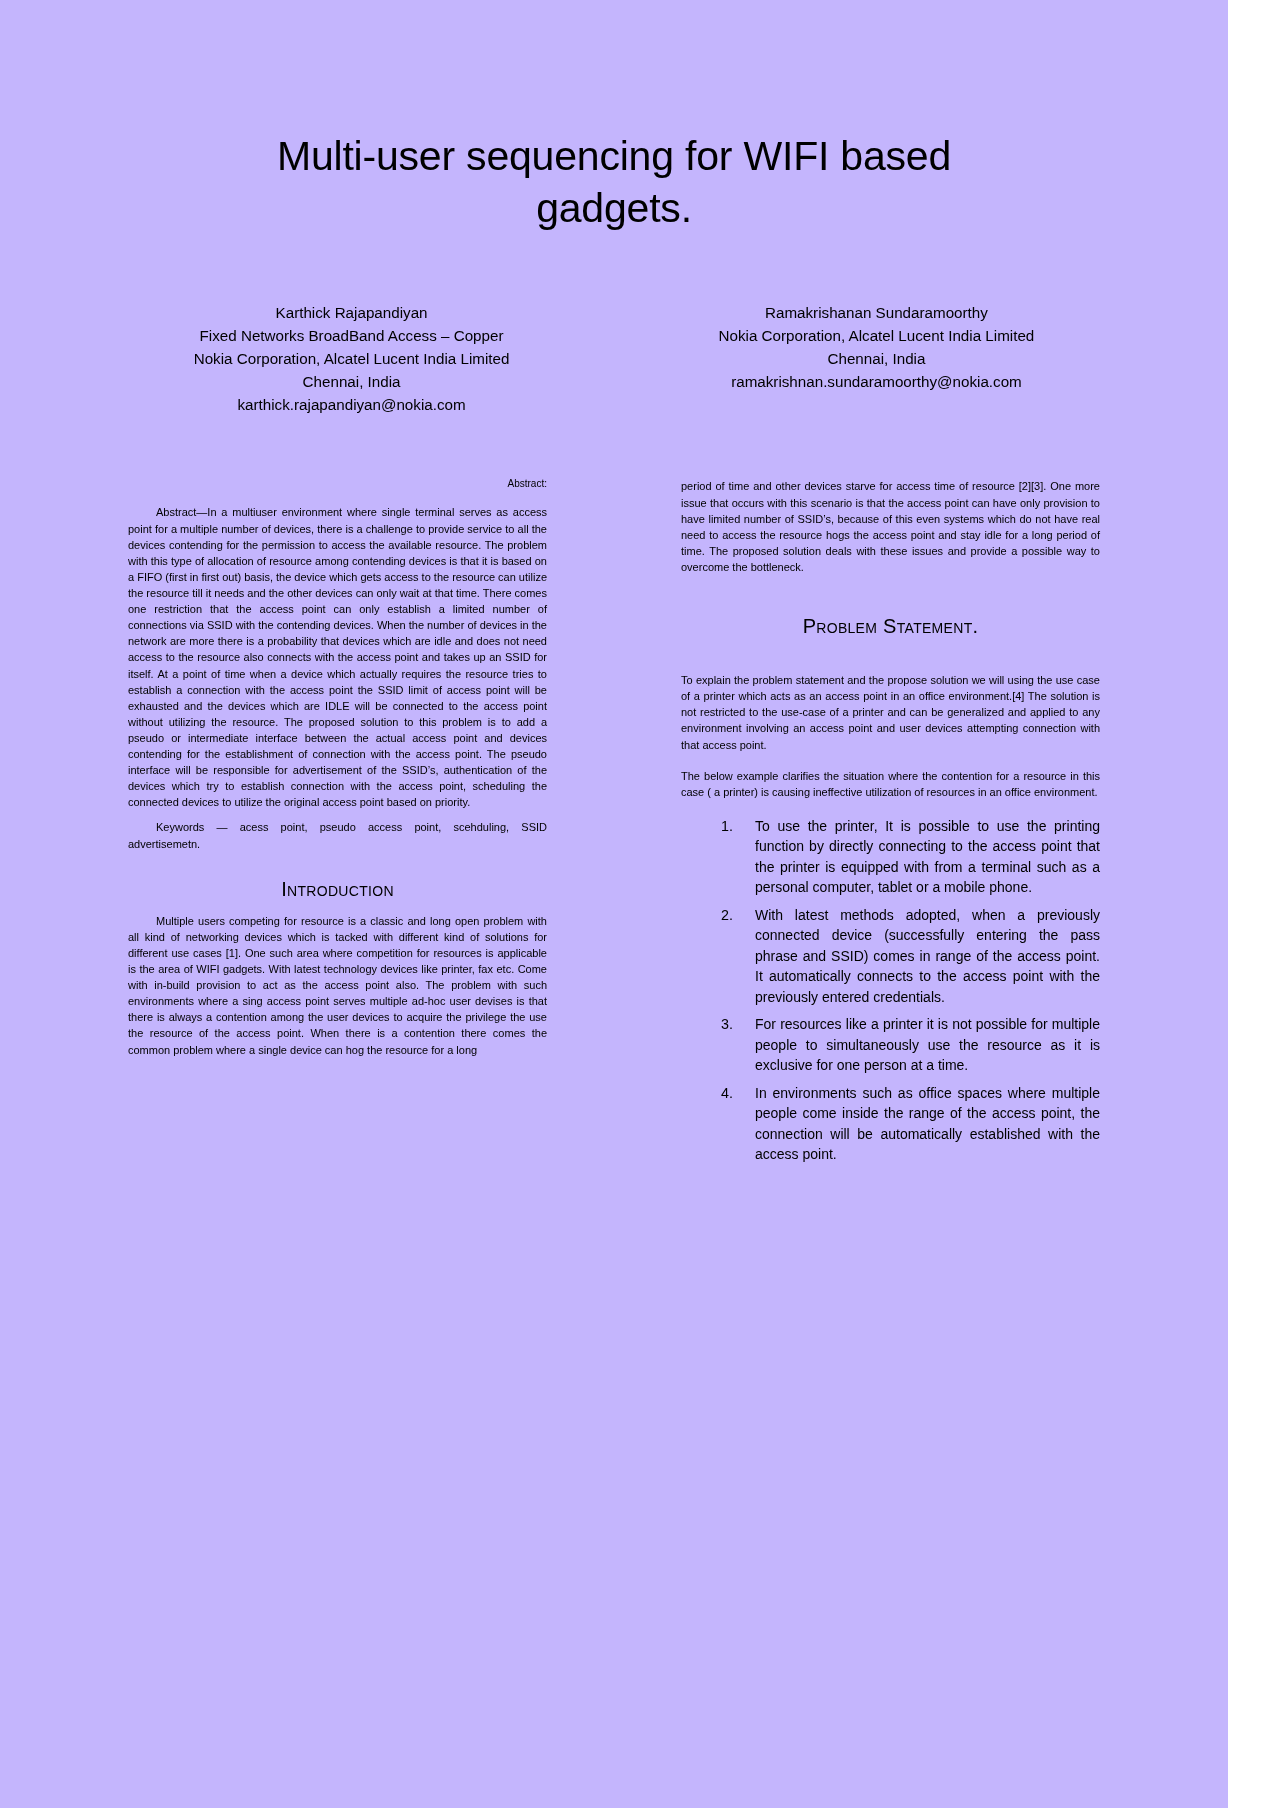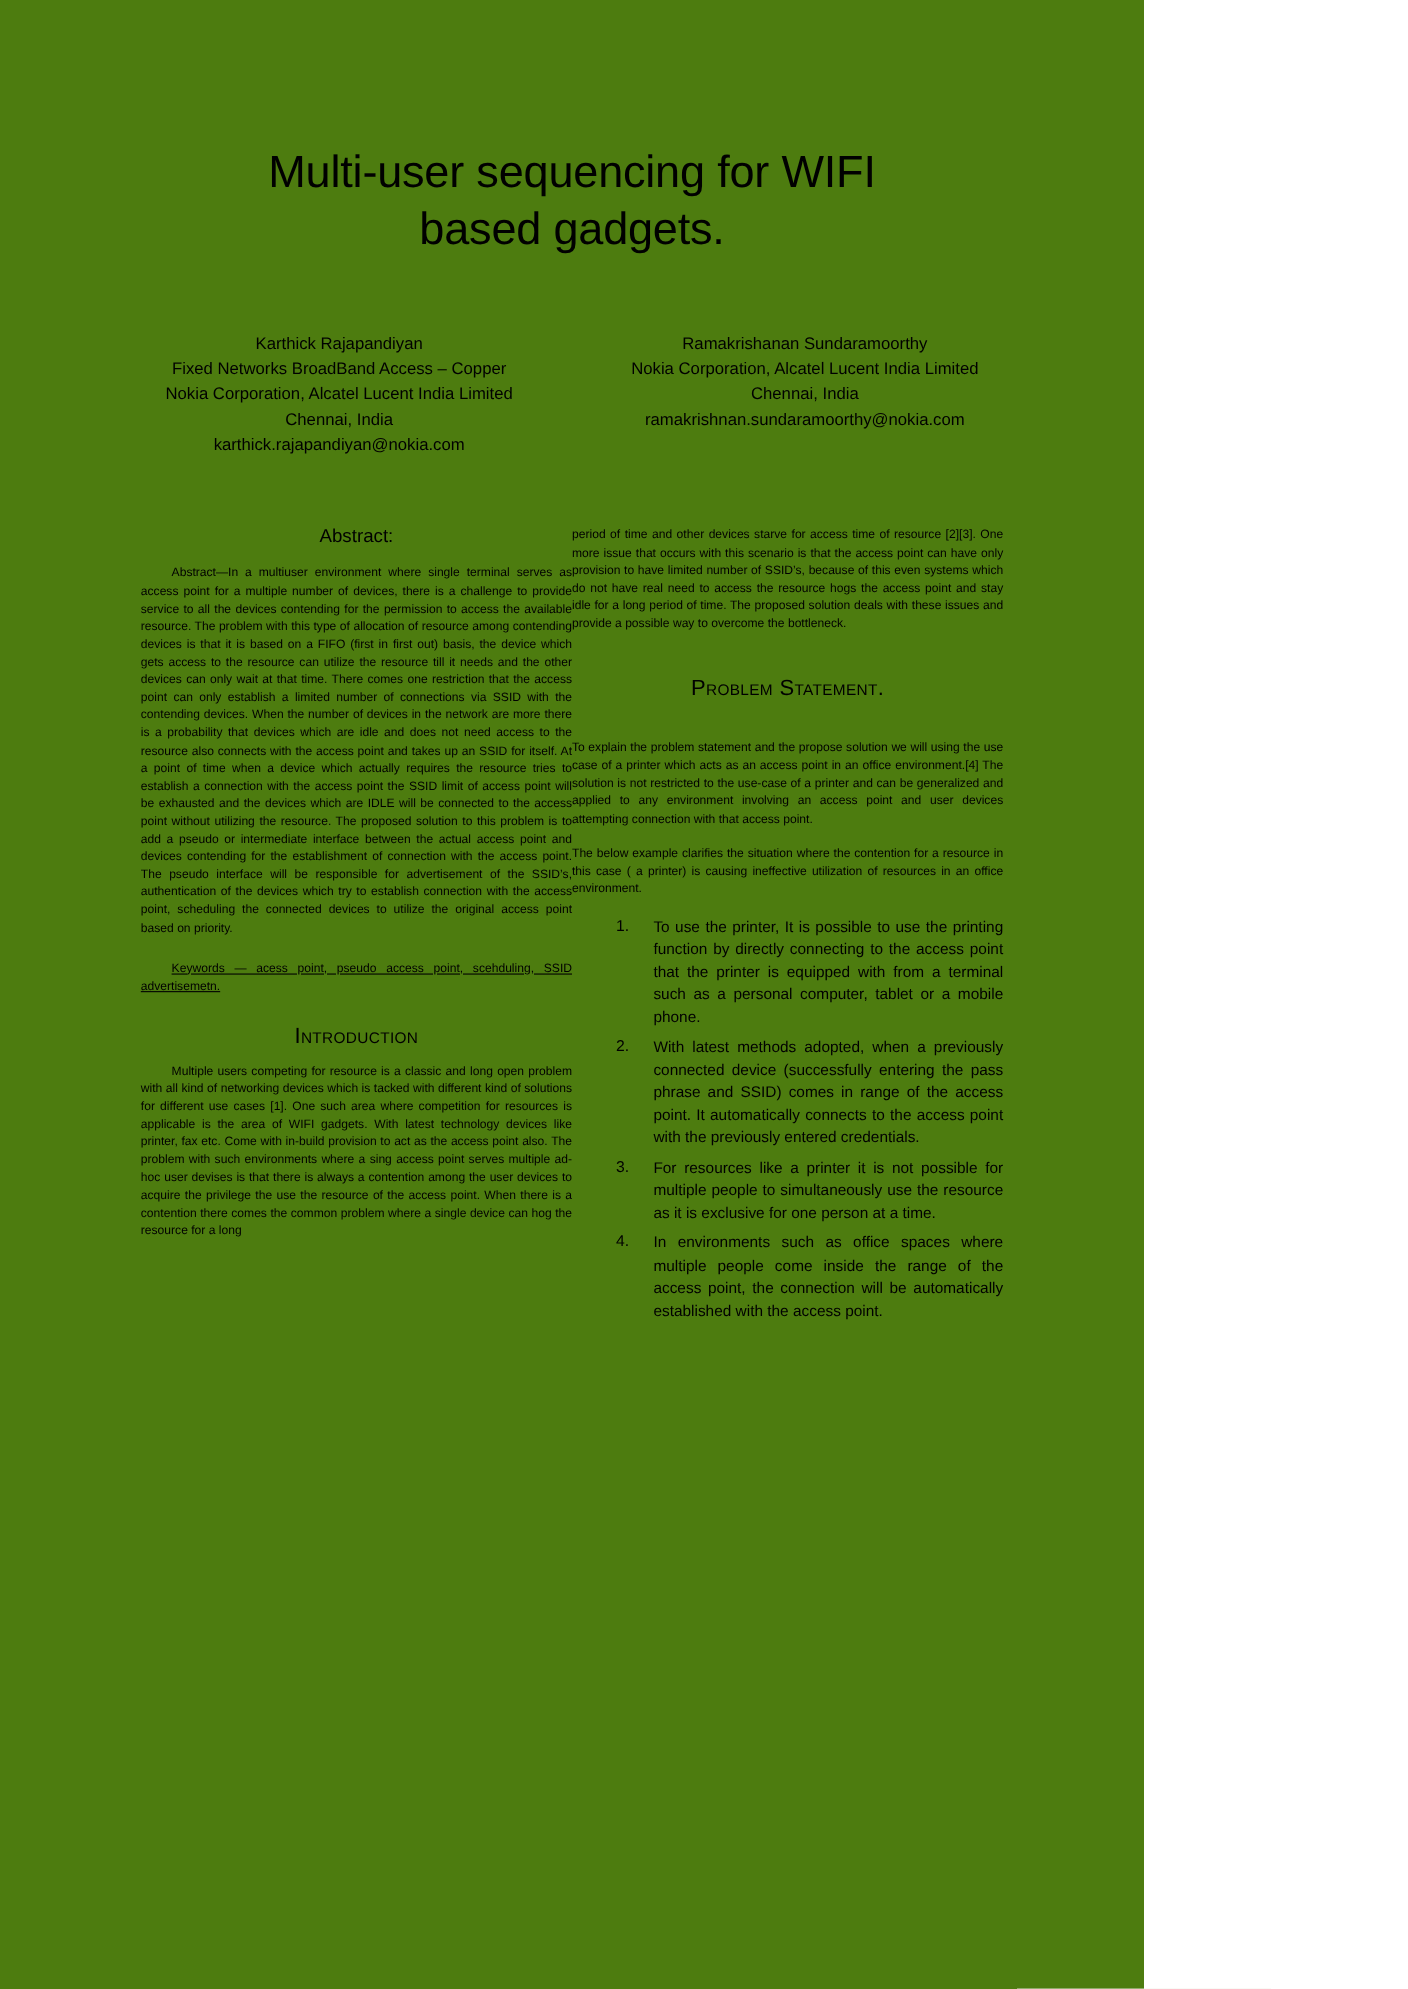--- a/index.html
+++ b/index.html
@@ -9,25 +9,25 @@
   }
   body {
     width: 1280px;
     height: 1808px;
     font-family: "Liberation Sans", sans-serif;
     color: #000000;
     -webkit-font-smoothing: antialiased;
   }
   .page {
     position: relative;
-    width: 1040px;
+    width: 1228px;
     height: 1808px;
     box-sizing: border-box;
     padding: 0;
-    background: #4d7c0f;
+    background: #c4b5fd;
     overflow: hidden;
   }
 
   
   .title-block {
     padding: 130px 200px 0 200px;
   }
   .paper-title {
     font-size: 41px;
     line-height: 1.28;
@@ -58,42 +58,41 @@
     display: flex;
     justify-content: space-between;
     padding: 62px 128px 0 128px;
     align-items: flex-start;
   }
   .col {
     width: 419px;
   }
 
   .sec-label {
-    font-size: 17px;
+    font-size: 10px;
     margin: 0 0 0 0;
-    text-align: center;
+    text-align: right;
   }
 
   p.body {
     font-size: 11px;
     line-height: 1.465;
     text-align: justify;
     text-justify: inter-word;
     margin: 0;
     hyphens: none;
   }
   p.indent {
     text-indent: 28px;
   }
   p.gap {
     margin-top: 15px;
   }
   p.gap-lg {
-    margin-top: 21px;
-    text-decoration: underline;
+    margin-top: 9px;
   }
 
   
   .sec-heading {
     text-align: center;
     font-size: 20px;
     margin: 26px 0 12px 0;
     font-variant: small-caps;
     letter-spacing: 0.3px;
   }

